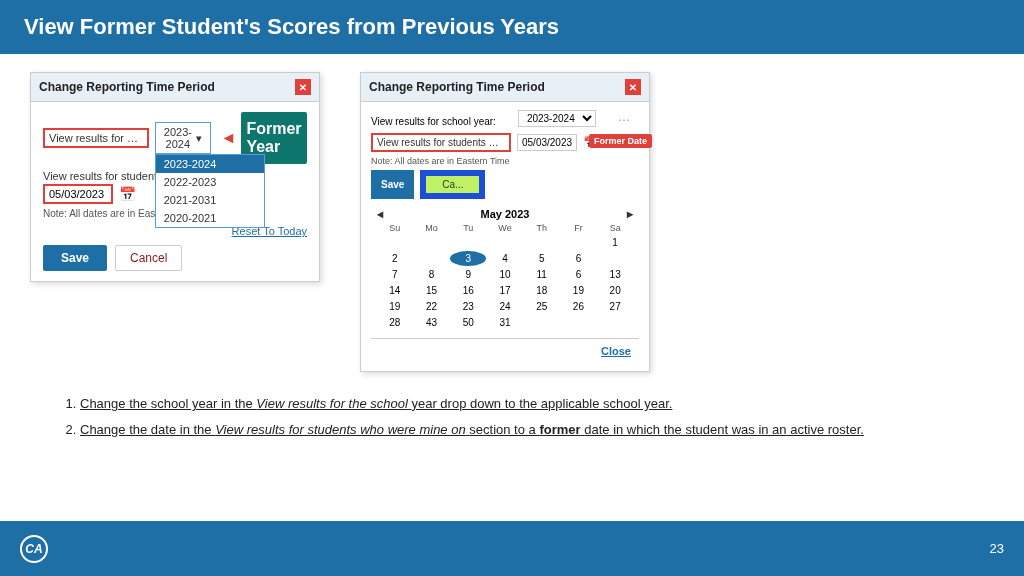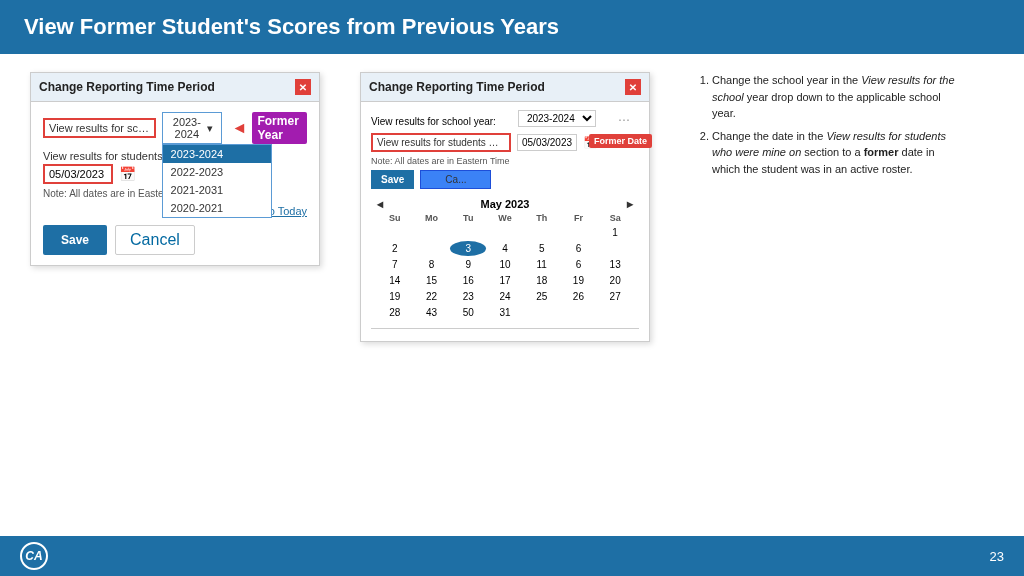--- a/index.html
+++ b/index.html
@@ -18,21 +18,21 @@
       color: #fff;
       padding: 14px 24px;
       font-size: 22px;
       font-weight: bold;
     }
 
     
     .main-content {
       padding: 18px 30px 10px 30px;
       display: flex;
-      flex-direction: row;
+      flex-direction: column;
       gap: 12px;
     }
 
     
     .dialog-mock {
       border: 1px solid #ccc;
       background: #fff;
       width: 310px;
       padding: 0;
       position: relative;
@@ -150,24 +150,24 @@
       border: none;
       padding: 5px 18px;
       font-size: 12px;
       font-weight: bold;
       cursor: pointer;
       border-radius: 2px;
     }
 
     .btn-cancel {
       background: #fff;
-      color: #0369a1;
+      color: #7f1d1d;
       border: 1px solid #ccc;
       padding: 5px 14px;
-      font-size: 16px;
+      font-size: 12px;
       cursor: pointer;
       border-radius: 2px;
     }
 
     
     .date-row {
       display: flex;
       align-items: center;
       gap: 6px;
       margin-bottom: 4px;
@@ -256,24 +256,24 @@
       background: #1e6fa5;
       color: #fff;
       border: none;
       padding: 3px 10px;
       font-size: 10px;
       font-weight: bold;
       cursor: pointer;
     }
 
     .btn-cancel-sm {
-      background: #3b82f6;
+      background: #bef264;
       color: #333;
-      border: 1px solid #1d4ed8;
-      padding: 3px 24px;
+      border: 6px solid #1d4ed8;
+      padding: 3px 16px;
       font-size: 10px;
       cursor: pointer;
     }
 
     
     .calendar-header {
       display: flex;
       align-items: center;
       justify-content: space-between;
       padding: 2px 6px;
@@ -296,21 +296,21 @@
       display: grid;
       grid-template-columns: repeat(7, 1fr);
       gap: 1px;
       margin-bottom: 2px;
     }
 
     .cal-day-name {
       font-size: 9px;
       text-align: center;
       color: #555;
-      font-weight: bold;
+      font-weight: normal;
     }
 
     .cal-days {
       display: grid;
       grid-template-columns: repeat(7, 1fr);
       gap: 1px;
     }
 
     .cal-day {
       font-size: 10px;
@@ -381,31 +381,32 @@
     .text-intro strong {
       font-weight: bold;
     }
 
     .numbered-list {
       padding-left: 20px;
     }
 
     .numbered-list li {
       margin-bottom: 6px;
-      font-size: 11px;
+      font-size: 13px;
       line-height: 1.5;
+      text-decoration: underline;
     }
 
     
     .footer {
       position: absolute;
       bottom: 0;
       left: 0;
       right: 0;
-      height: 40px;
+      height: 55px;
       background: #1e6fa5;
       display: flex;
       align-items: center;
       justify-content: space-between;
       padding: 0 20px;
     }
 
     .footer-page {
       color: #fff;
       font-size: 13px;
@@ -427,25 +428,25 @@
       align-items: center;
       justify-content: center;
       font-size: 12px;
       font-weight: bold;
       color: #fff;
       font-style: italic;
     }
 
     .former-year-badge {
       display: inline-block;
-      background: #a21caf;
-      color: #fff;
-      font-size: 12px;
-      font-weight: bold;
-      padding: 2px 5px;
+      background: #0f766e;
+      color: #fff;
+      font-size: 16px;
+      font-weight: bold;
+      padding: 8px 5px;
       border-radius: 2px;
       margin-left: 2px;
     }
 
     .screenshots-wrapper {
       display: flex;
       gap: 20px;
       margin-bottom: 10px;
     }
 
@@ -612,20 +613,23 @@
                 <span class="cal-day">28</span>
                 <span class="cal-day">43</span>
                 <span class="cal-day">50</span>
                 <span class="cal-day">31</span>
                 <span class="cal-day empty"></span>
                 <span class="cal-day empty"></span>
                 <span class="cal-day empty"></span>
               </div>
             </div>
             <div class="cal-divider"></div>
+            <div class="cal-close-row">
+              <span class="close-btn-text">Close</span>
+            </div>
           </div>
         </div>
       </div>
 
       <div class="former-date-badge">Former Date</div>
     </div>
 
   </div>
 
   <div class="text-section">

